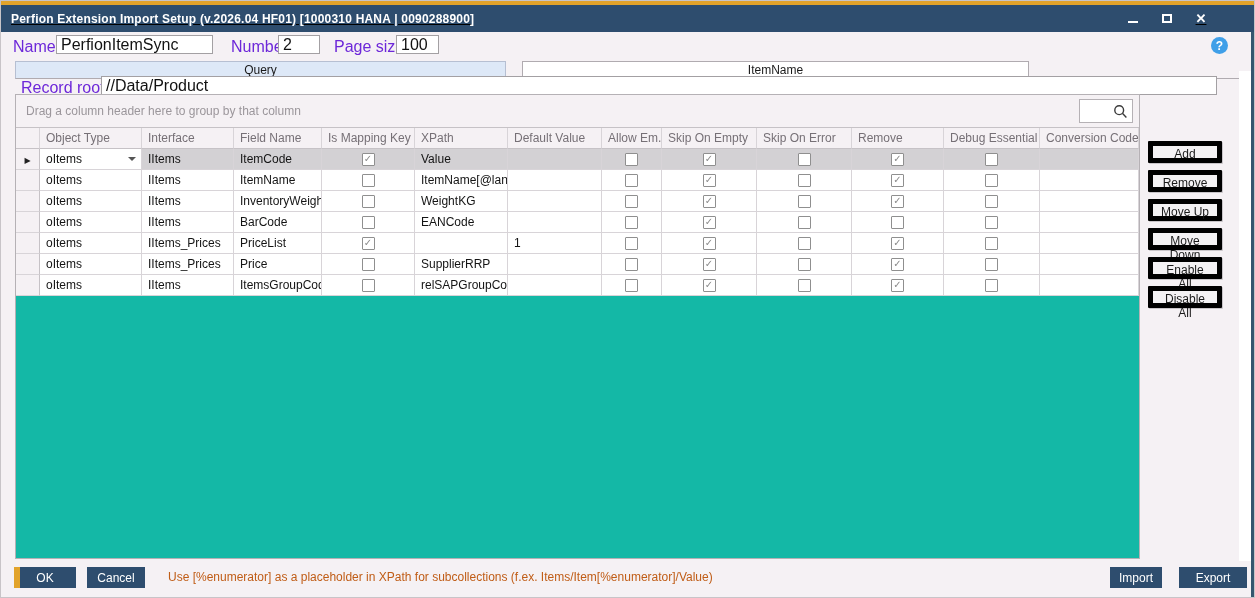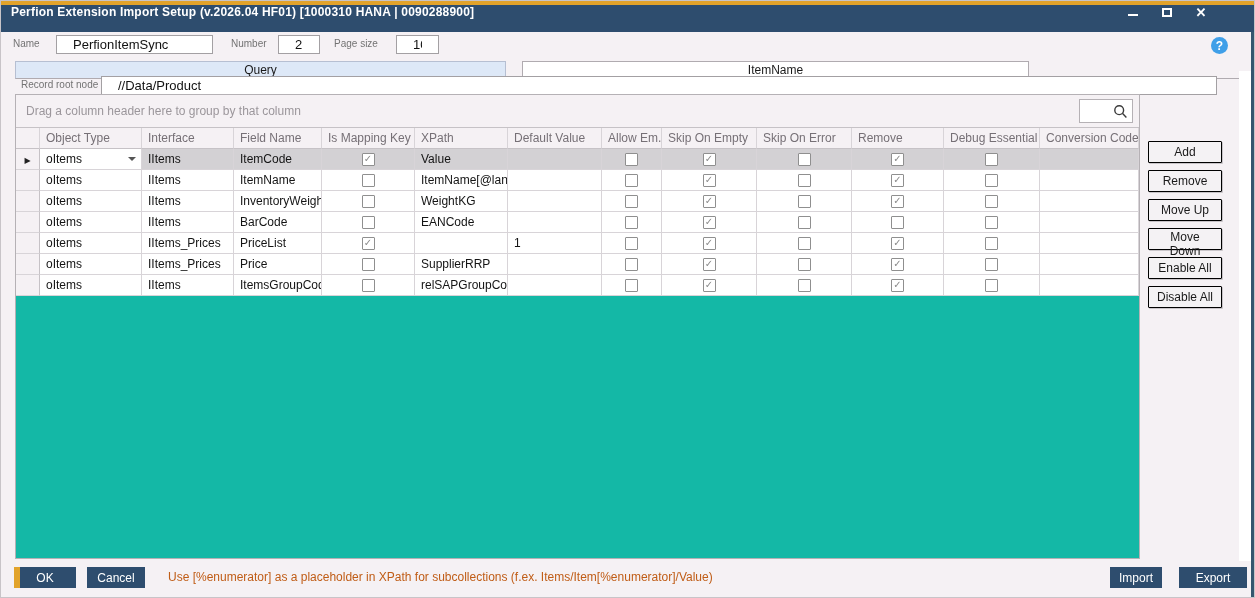--- a/index.html
+++ b/index.html
@@ -7,32 +7,32 @@
   .window{
     position:relative;width:1255px;height:598px;overflow:hidden;
     background:#f5f1f4;font-family:"Liberation Sans",sans-serif;
     border:1px solid #c8c4c8;
   }
   .gold-strip{position:absolute;left:0;top:0;width:100%;height:4px;background:#e2a32b;z-index:6;}
   .right-edge{position:absolute;right:0;top:0;bottom:0;width:3px;background:#35566f;z-index:5;}
   .right-white{position:absolute;right:3px;top:70px;width:12px;height:490px;background:#ffffff;z-index:4;}
   .titlebar{
     position:absolute;left:0;top:4px;width:100%;height:27px;background:#2e4d6e;
-    display:flex;align-items:flex-start;padding:0 10px;z-index:6;
+    display:flex;align-items:center;padding:0 10px;z-index:6;text-decoration:underline;
   }
   .title{color:#ffffff;font-size:12px;font-weight:bold;letter-spacing:.2px;}
   .win-controls{margin-left:auto;margin-right:36px;display:flex;align-items:center;gap:20px;}
   .wc{color:#fff;cursor:pointer;display:flex;align-items:center;justify-content:center;width:14px;height:14px;}
   .wc.min i{display:block;width:10px;height:2px;background:#fff;margin-top:6px;}
   .wc.max i{display:block;width:10px;height:9px;border:2px solid #fff;}
   .wc.close{font-size:13px;font-weight:bold;}
-  .lbl{font-size:10px;color:#737373;position:absolute;}
+  .lbl{font-size:16px;color:#6d28d9;position:absolute;}
   input.txt{
     position:absolute;height:19px;border:1px solid #a3a0a3;background:#fff;
-    font-family:"Liberation Sans",sans-serif;font-size:13px;padding:0 16px;color:#111;
+    font-family:"Liberation Sans",sans-serif;font-size:16px;padding:0 4px;color:#111;
   }
   .name-lbl{left:12px;top:37px;}
   .name-in{left:55px;top:34px;width:157px;}
   .number-lbl{left:230px;top:37px;}
   .number-in{left:277px;top:34px;width:42px;background:#dbe6f6;}
   .pagesize-lbl{left:333px;top:37px;}
   .pagesize-in{left:395px;top:34px;width:43px;}
   .help{
     position:absolute;left:1210px;top:36px;width:17px;height:17px;border-radius:50%;
     background:#3f9fe8;color:#fff;font-size:12px;font-weight:bold;
@@ -80,21 +80,21 @@
     font-size:10px;color:#8a8a8a;line-height:12px;cursor:pointer;
   }
   .grow.selected .cell.combo{background:#fff;}
   .combo-arrow{
     position:absolute;right:5px;top:8px;width:0;height:0;
     border-left:4px solid transparent;border-right:4px solid transparent;border-top:4px solid #555;
     cursor:pointer;
   }
   .side-buttons{position:absolute;left:1147px;top:140px;width:74px;display:flex;flex-direction:column;gap:7px;}
   .sbtn{
-    width:74px;height:22px;background:#f4f2f4;border:1px solid #000000;border-radius:1px;
+    width:74px;height:22px;background:#f4f2f4;border:5px solid #000000;border-radius:1px;
     font-family:"Liberation Sans",sans-serif;font-size:12px;color:#1a1a1a;cursor:pointer;
     box-shadow:1px 1px 0 #c9c5c9;
   }
   .navy{
     position:absolute;top:566px;height:21px;background:#2e4d6e;color:#fff;border:none;
     font-family:"Liberation Sans",sans-serif;font-size:12px;cursor:pointer;padding:0;
   }
   .ok{left:13px;width:62px;}
   .ok .stripe{position:absolute;left:0;top:0;bottom:0;width:6px;background:#e2a32b;}
   .ok span{margin-left:0;}

